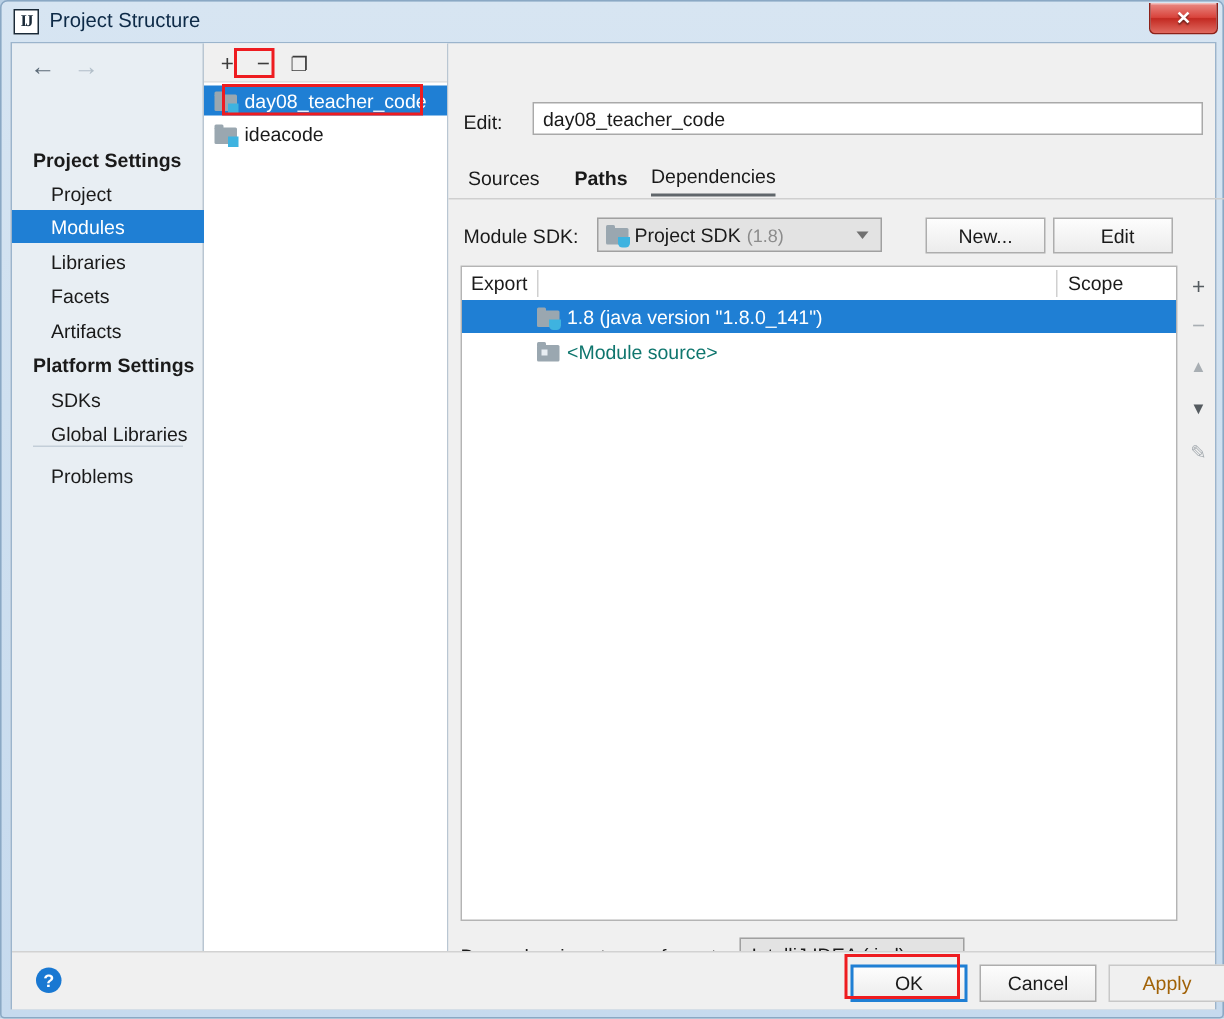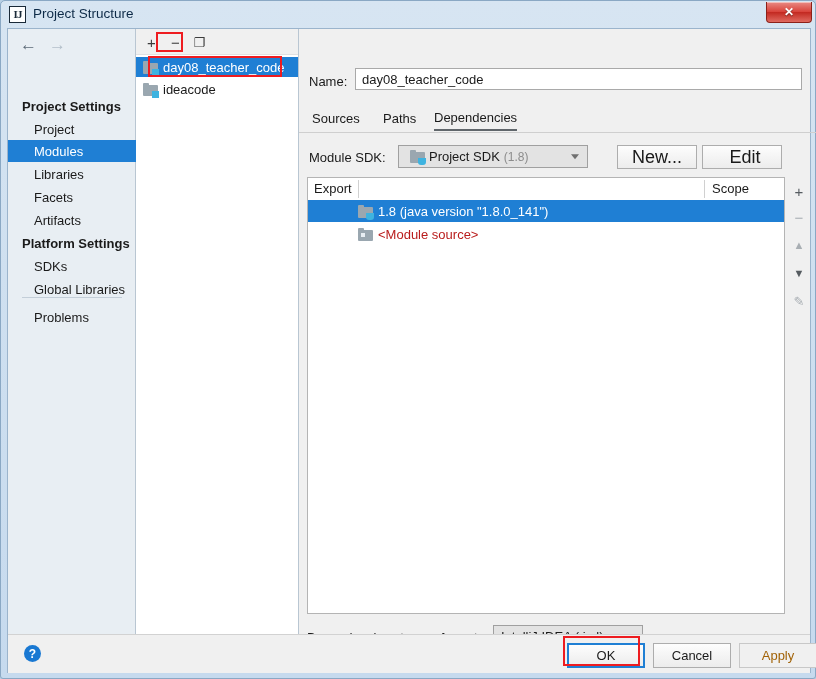--- a/index.html
+++ b/index.html
@@ -275,40 +275,40 @@
     height: 26px;
     font-size: 13px;
     color: #1a1a1a;
     display: flex;
     align-items: center;
     box-sizing: border-box;
     white-space: nowrap;
   }
   .tab.active { border-bottom: 2px solid #60666b; }
   #tab-0 { left: 13px; }
-  #tab-1 { left: 84px; }
+  #tab-1 { left: 84px; font-weight: bold; }
   #tab-2 { left: 135px; }
 
   
   #sdk-label {
     position: absolute;
     left: 10px; top: 121px;
     font-size: 13px;
     color: #1a1a1a;
   }
   #sdk-combo {
     position: absolute;
     left: 99px; top: 116px;
     width: 190px; height: 23px;
     background: #e3e3e3;
     border: 1px solid #a0a0a0;
     box-sizing: border-box;
     display: flex;
     align-items: center;
-    padding-left: 11px;
+    padding-left: 5px;
   }
   #sdk-combo .sdk-text {
     font-size: 13px;
     color: #1a1a1a;
     margin-left: 4px;
   }
   #sdk-combo .sdk-ver {
     font-size: 12px;
     color: #8c8c8c;
     margin-left: 4px;
@@ -345,21 +345,21 @@
     border-radius: 0 0 3px 3px;
   }
 
   .btn {
     position: absolute;
     height: 24px;
     background: linear-gradient(to bottom, #fdfdfd 0%, #ececec 100%);
     border: 1px solid #adadad;
     box-sizing: border-box;
     font-family: "Liberation Sans", sans-serif;
-    font-size: 18px;
+    font-size: 13px;
     color: #1a1a1a;
     display: flex;
     align-items: center;
     justify-content: center;
   }
   #btn-new  { left: 318px; top: 116px; width: 80px; }
   #btn-edit { left: 403px; top: 116px; width: 80px; padding-left: 6px; }
 
   
   #dep-table {
@@ -406,21 +406,21 @@
     width: 476px;
     height: 22px;
     display: flex;
     align-items: center;
     padding-left: 50px;
     box-sizing: border-box;
     font-size: 13px;
   }
   .dep-row.selected { background: #1f7fd4; color: #ffffff; }
   .dep-row .dep-label { margin-left: 5px; }
-  .dep-row.module-src .dep-label { color: #b91c1c; }
+  .dep-row.module-src .dep-label { color: #0f766e; }
 
   .ms-ico {
     position: relative;
     width: 15px; height: 13px;
     flex: 0 0 auto;
   }
   .ms-ico .body {
     position: absolute; left: 0; top: 2px;
     width: 15px; height: 11px;
     background: #9aa7b0; border-radius: 1px;
@@ -596,21 +596,21 @@
           <span class="tab"></span>
             <span class="body"></span>
             <span class="badge"></span>
         </span>
         <span>ideacode</span>
       </div>
     </div>
 
     <div id="detail">
 
-      <div id="name-label">Name:</div>
+      <div id="name-label">Edit:</div>
       <input id="name-input" type="text" value="day08_teacher_code" style="">
 
       <div id="tabs">
         <div class="tab" id="tab-0">Sources</div>
         <div class="tab" id="tab-1">Paths</div>
         <div class="tab active" id="tab-2">Dependencies</div>
       </div>
 
       <div id="sdk-label">Module SDK:</div>
       <div id="sdk-combo">

